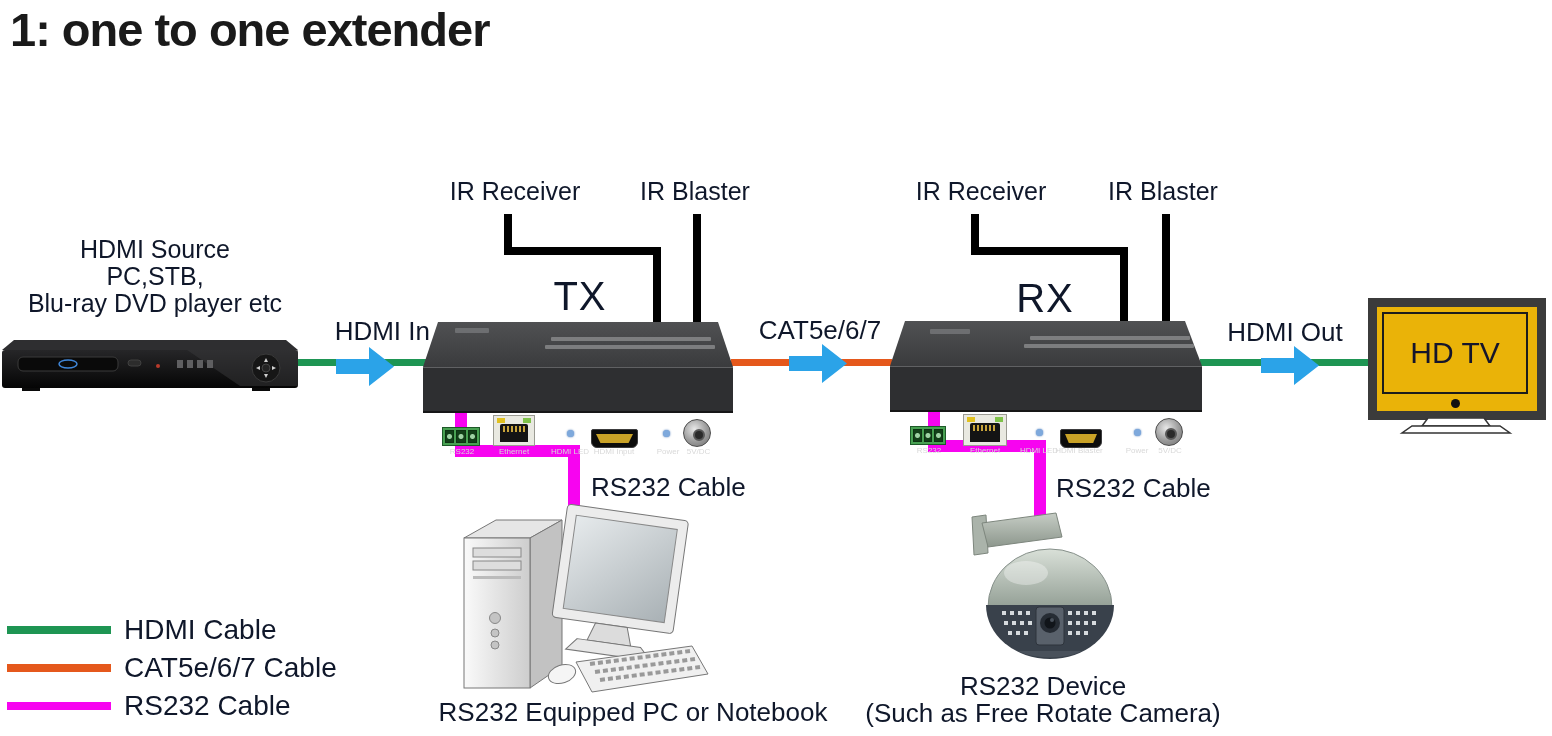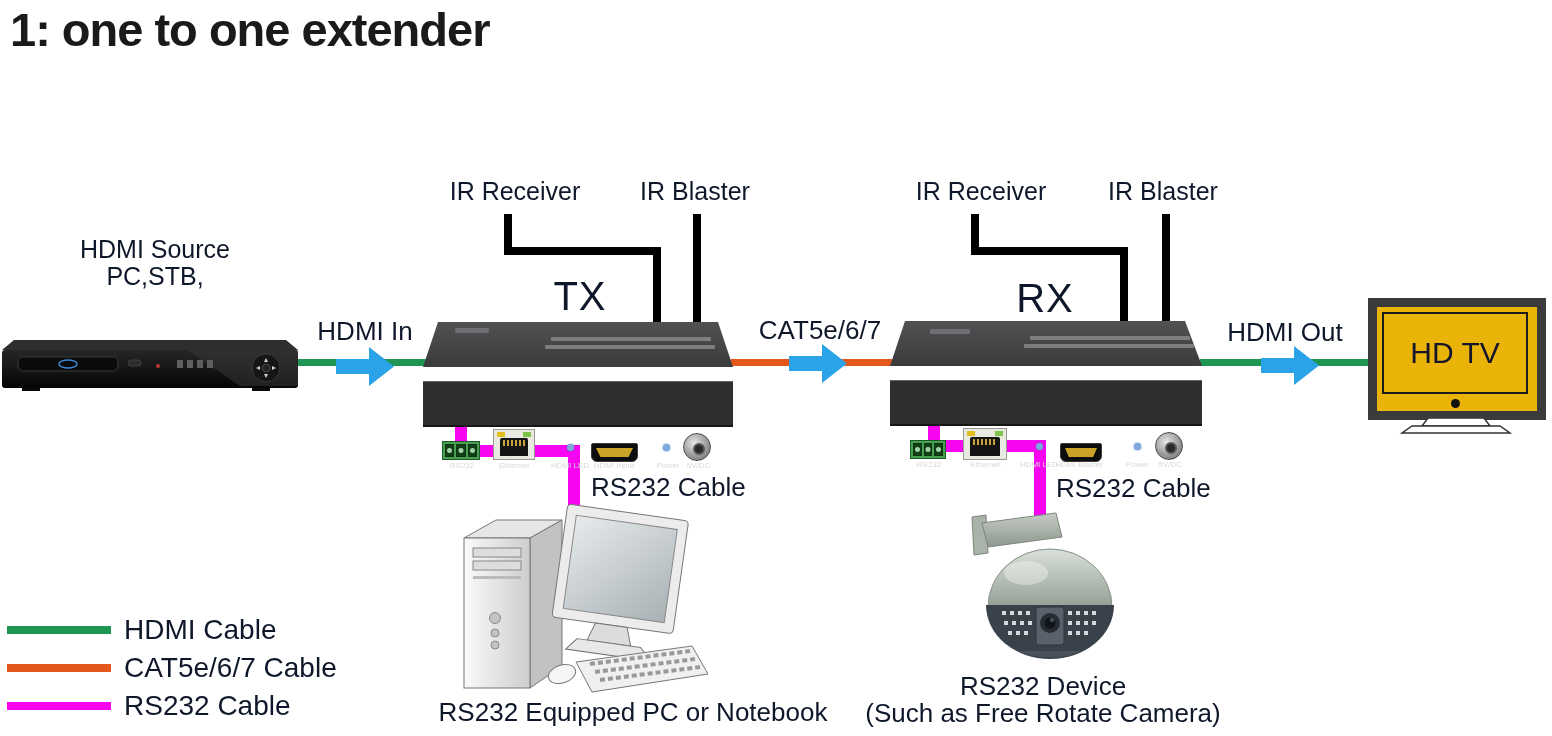--- a/index.html
+++ b/index.html
@@ -16,21 +16,21 @@
   .cap{font-size:26px;line-height:27px;}
   .leg-lbl{font-size:28px;}
   .cable{position:absolute;height:7px;}
   .cable.green{background:#1e9553;}
   .cable.orange{background:#e5581c;}
   
   .device{position:absolute;width:310px;height:91px;}
   .dev-top{position:absolute;left:0;top:0;width:100%;height:45px;
            background:linear-gradient(#505153,#3a3b3d);
            clip-path:polygon(15px 0,295px 0,100% 100%,0 100%);}
-  .dev-front{position:absolute;left:0;top:59px;width:100%;height:46px;
+  .dev-front{position:absolute;left:0;top:45px;width:100%;height:46px;
              background:#2e2f31;border-top:1px solid #606163;box-sizing:border-box;
              border-bottom:2px solid #161617;}
   .print-bar{position:absolute;height:4px;background:#8f9092;opacity:.75;border-radius:1px;}
   .brand-bar{position:absolute;height:5px;background:#7c7e80;opacity:.7;border-radius:1px;}
   .port-lbl{position:absolute;top:79px;font-size:8px;color:#d9d9d9;text-align:center;}
   .rs232{position:absolute;top:59px;width:38px;height:19px;background:#48a152;border:1px solid #1d5a28;
          display:flex;gap:2px;padding:2px;box-sizing:border-box;}
   .rs232 i{flex:1;background:radial-gradient(circle at 50% 50%,#9fd3a4 0 2px,#123f18 3px);border:1px solid #0d3312;}
   .eth{position:absolute;top:47px;width:42px;height:31px;background:#e9e9e1;border:1px solid #9a9a92;
        box-sizing:border-box;}
@@ -98,20 +98,21 @@
     <polygon points="264,22 266,26 262,26" fill="#cfcfcf"></polygon>
       <polygon points="264,42 266,38 262,38" fill="#cfcfcf"></polygon>
     <polygon points="254,32 258,30 258,34" fill="#cfcfcf"></polygon>
       <polygon points="274,32 270,30 270,34" fill="#cfcfcf"></polygon>
     <rect x="20" y="52" width="18" height="3" fill="#0a0a0a"></rect>
       <rect x="250" y="52" width="18" height="3" fill="#0a0a0a"></rect>
   </svg>
   <div class="lbl src-lbl ctr" style="left:10px;top:236px;width:290px;">
     <div>HDMI Source</div>
     <div>PC,STB,</div>
+    <div>Blu-ray DVD player etc</div>
   </div>
 
   <div class="device" style="left:423px;top:322px;">
     <div class="dev-top">
       <div class="brand-bar" style="left:32px;top:6px;width:34px;"></div>
       <div class="print-bar" style="left:128px;top:15px;width:160px;"></div>
       <div class="print-bar" style="left:122px;top:23px;width:170px;"></div>
     </div>
     <div class="dev-front">
       <div class="rs232" style="left:19px;">
@@ -186,21 +187,21 @@
   <svg class="abs" style="left:336px;top:347px;" width="58" height="39">
     <polygon points="0,12 33,12 33,0 58,19.5 33,39 33,27 0,27" fill="#2ba3e8"></polygon>
   </svg>
   <svg class="abs" style="left:789px;top:344px;" width="58" height="39">
     <polygon points="0,12 33,12 33,0 58,19.5 33,39 33,27 0,27" fill="#2ba3e8"></polygon>
   </svg>
   <svg class="abs" style="left:1261px;top:346px;" width="58" height="39">
     <polygon points="0,12 33,12 33,0 58,19.5 33,39 33,27 0,27" fill="#2ba3e8"></polygon>
   </svg>
 
-  <div class="lbl conn-lbl ctr" style="left:300px;top:316px;width:130px;">HDMI In</div>
+  <div class="lbl conn-lbl ctr" style="left:300px;top:316px;width:130px;text-align:right;">HDMI In</div>
   <div class="lbl conn-lbl ctr" style="left:740px;top:315px;width:160px;">CAT5e/6/7</div>
   <div class="lbl conn-lbl ctr" style="left:1215px;top:317px;width:140px;">HDMI Out</div>
 
   <div class="tv-frame" style="left:1368px;top:298px;">
     <div class="tv-screen">HD TV</div>
     <div class="tv-dot"></div>
   </div>
   <svg class="abs" style="left:1398px;top:418px;" width="120" height="17">
     <polygon points="30,0 86,0 92,8 24,8" fill="#fff" stroke="#333" stroke-width="1.5"></polygon>
     <polygon points="14,8 102,8 112,15 4,15" fill="#fff" stroke="#333" stroke-width="1.5"></polygon>

